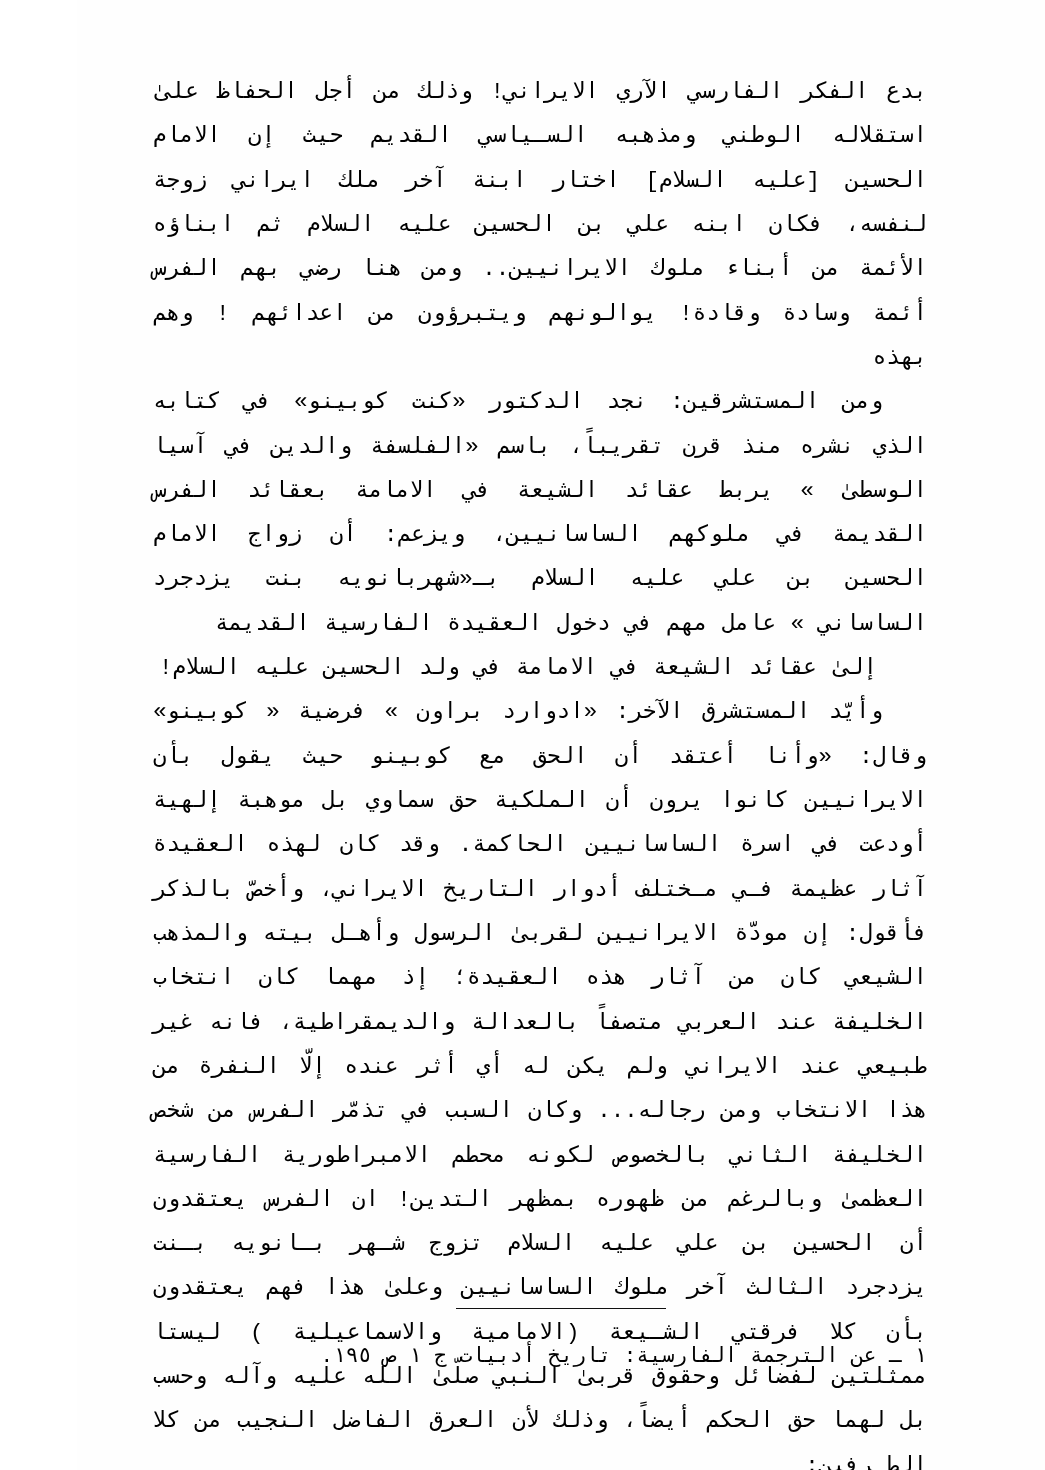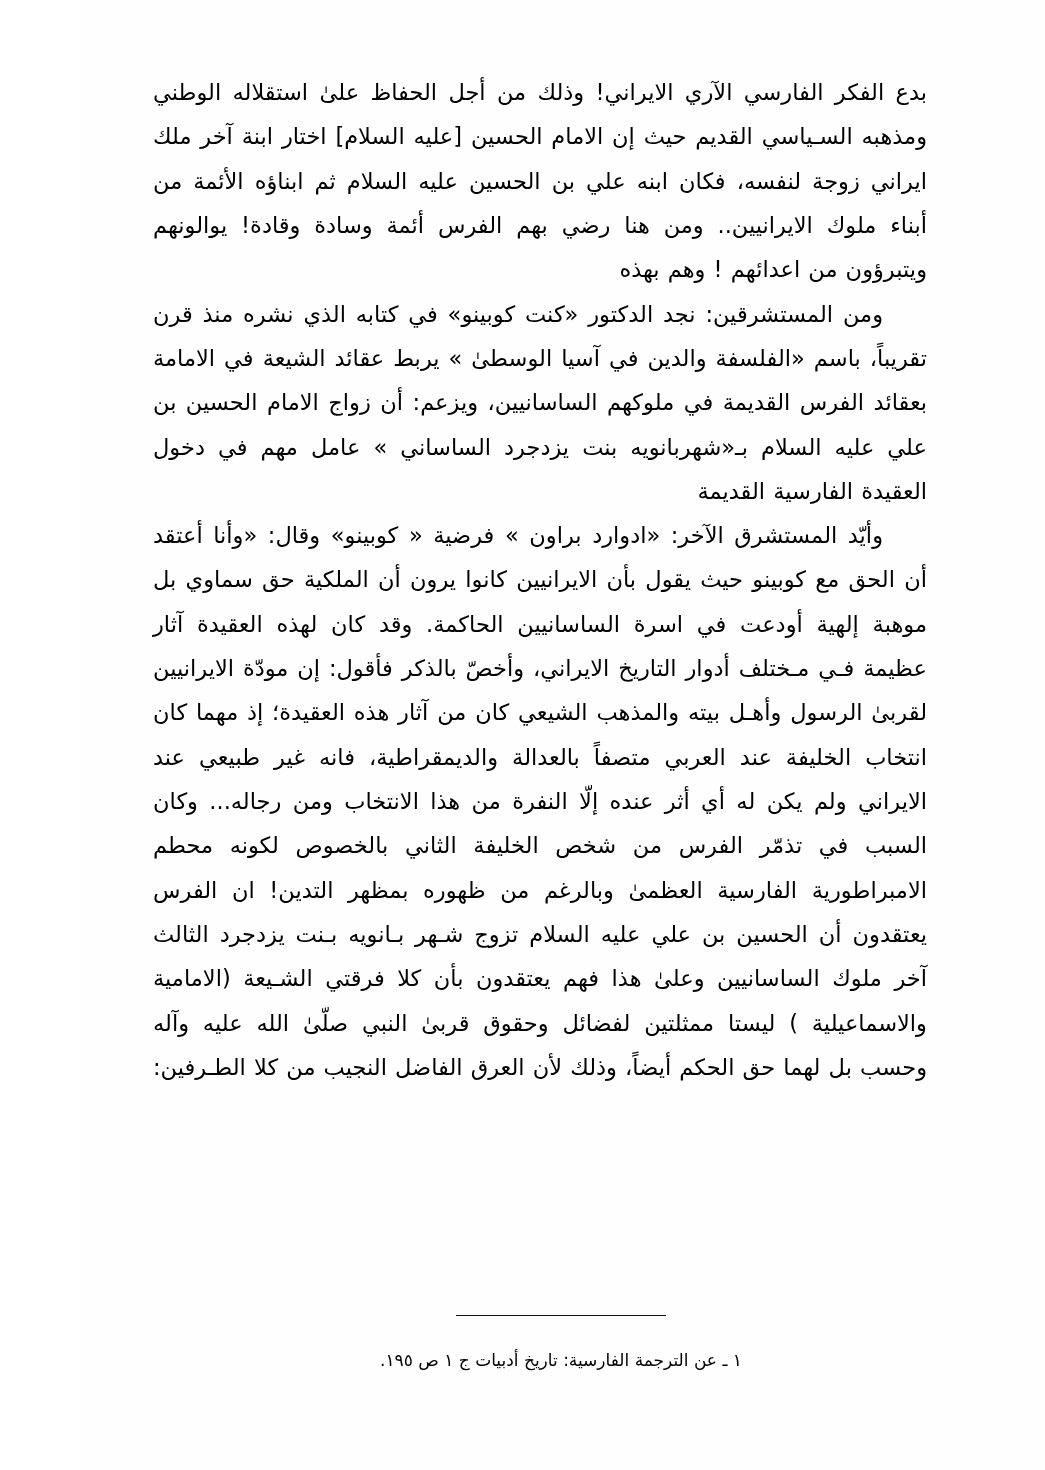--- a/index.html
+++ b/index.html
@@ -14,20 +14,21 @@
     color: #000000;
     overflow: hidden;
   }
   .page {
     position: relative;
     width: 968px;
     height: 1470px;
     background: #fefefe;
     box-sizing: border-box;
     padding: 70px 118px 40px 76px;
+    font-family: Liberation Mono, monospace;
   }
   .body-text {
     direction: rtl;
     text-align: justify;
     font-size: 22.5px;
     line-height: 1.97;
     letter-spacing: 0px;
     word-spacing: 1px;
   }
   p.para {
@@ -57,22 +58,22 @@
     bottom: 96px;
     direction: rtl;
   }
   .footnote-rule {
     width: 210px;
     height: 1px;
     background: #111;
     margin: 0 auto 10px auto;
   }
   .footnote {
-    font-size: 17px;
-    text-align: center;
+    font-size: 21px;
+    text-align: right;
     direction: rtl;
     line-height: 1.6;
     margin-top: 31px;
   }
   .page-number {
     position: absolute;
     left: 0;
     right: 0;
     bottom: 38px;
     text-align: center;
@@ -94,20 +95,21 @@
 <div class="page">
 
   <div class="body-text">
 
     <p class="para first-para">
       <span>بدع الفكر الفارسي الآري الايراني! وذلك من أجل الحفاظ علىٰ استقلاله الوطني ومذهبه السـياسي القديم حيث إن الامام الحسين [عليه السلام] اختار ابنة آخر ملك ايراني زوجة لنفسه، فكان ابنه علي بن الحسين عليه السلام ثم ابناؤه الأئمة من أبناء ملوك الايرانيين.. ومن هنا رضي بهم الفرس أئمة وسادة وقادة! يوالونهم ويتبرؤون من اعدائهم ! وهم بهذه</span>
     </p>
 
     <p class="para indent">
       <span>ومن المستشرقين: نجد الدكتور «كنت كوبينو» في كتابه الذي نشره منذ قرن تقريباً، باسم «الفلسفة والدين في آسيا الوسطىٰ » يربط عقائد الشيعة في الامامة بعقائد الفرس القديمة في ملوكهم الساسانيين، ويزعم: أن زواج الامام الحسين بن علي عليه السلام بـ«شهربانويه بنت يزدجرد الساساني » عامل مهم في دخول العقيدة الفارسية القديمة</span>
+      <span class="mid-line-center">إلىٰ عقائد الشيعة في الامامة في ولد الحسين عليه السلام!</span>
     </p>
 
     <p class="para indent">
       <span>وأيّد المستشرق الآخر: «ادوارد براون » فرضية « كوبينو» وقال: «وأنا أعتقد أن الحق مع كوبينو حيث يقول بأن الايرانيين كانوا يرون أن الملكية حق سماوي بل موهبة إلهية أودعت في اسرة الساسانيين الحاكمة. وقد كان لهذه العقيدة آثار عظيمة فـي مـختلف أدوار التاريخ الايراني، وأخصّ بالذكر فأقول: إن مودّة الايرانيين لقربىٰ الرسول وأهـل بيته والمذهب الشيعي كان من آثار هذه العقيدة؛ إذ مهما كان انتخاب الخليفة عند العربي متصفاً بالعدالة والديمقراطية، فانه غير طبيعي عند الايراني ولم يكن له أي أثر عنده إلّا النفرة من هذا الانتخاب ومن رجاله... وكان السبب في تذمّر الفرس من شخص الخليفة الثاني بالخصوص لكونه محطم الامبراطورية الفارسية العظمىٰ وبالرغم من ظهوره بمظهر التدين! ان الفرس يعتقدون أن الحسين بن علي عليه السلام تزوج شـهر بـانويه بـنت يزدجرد الثالث آخر ملوك الساسانيين وعلىٰ هذا فهم يعتقدون بأن كلا فرقتي الشـيعة (الامامية والاسماعيلية ) ليستا ممثلتين لفضائل وحقوق قربىٰ النبي صلّىٰ الله عليه وآله وحسب بل لهما حق الحكم أيضاً، وذلك لأن العرق الفاضل النجيب من كلا الطـرفين:</span>
     </p>
 
   </div>
 
   <div class="footnote-wrap">
     <div class="footnote-rule"></div>

